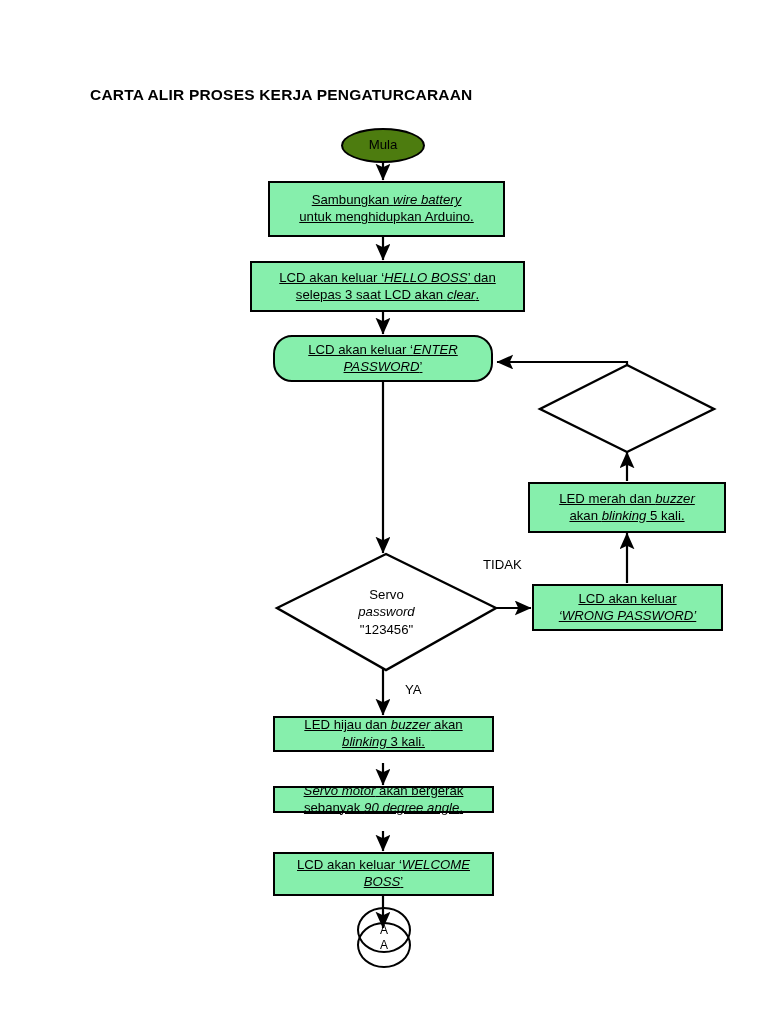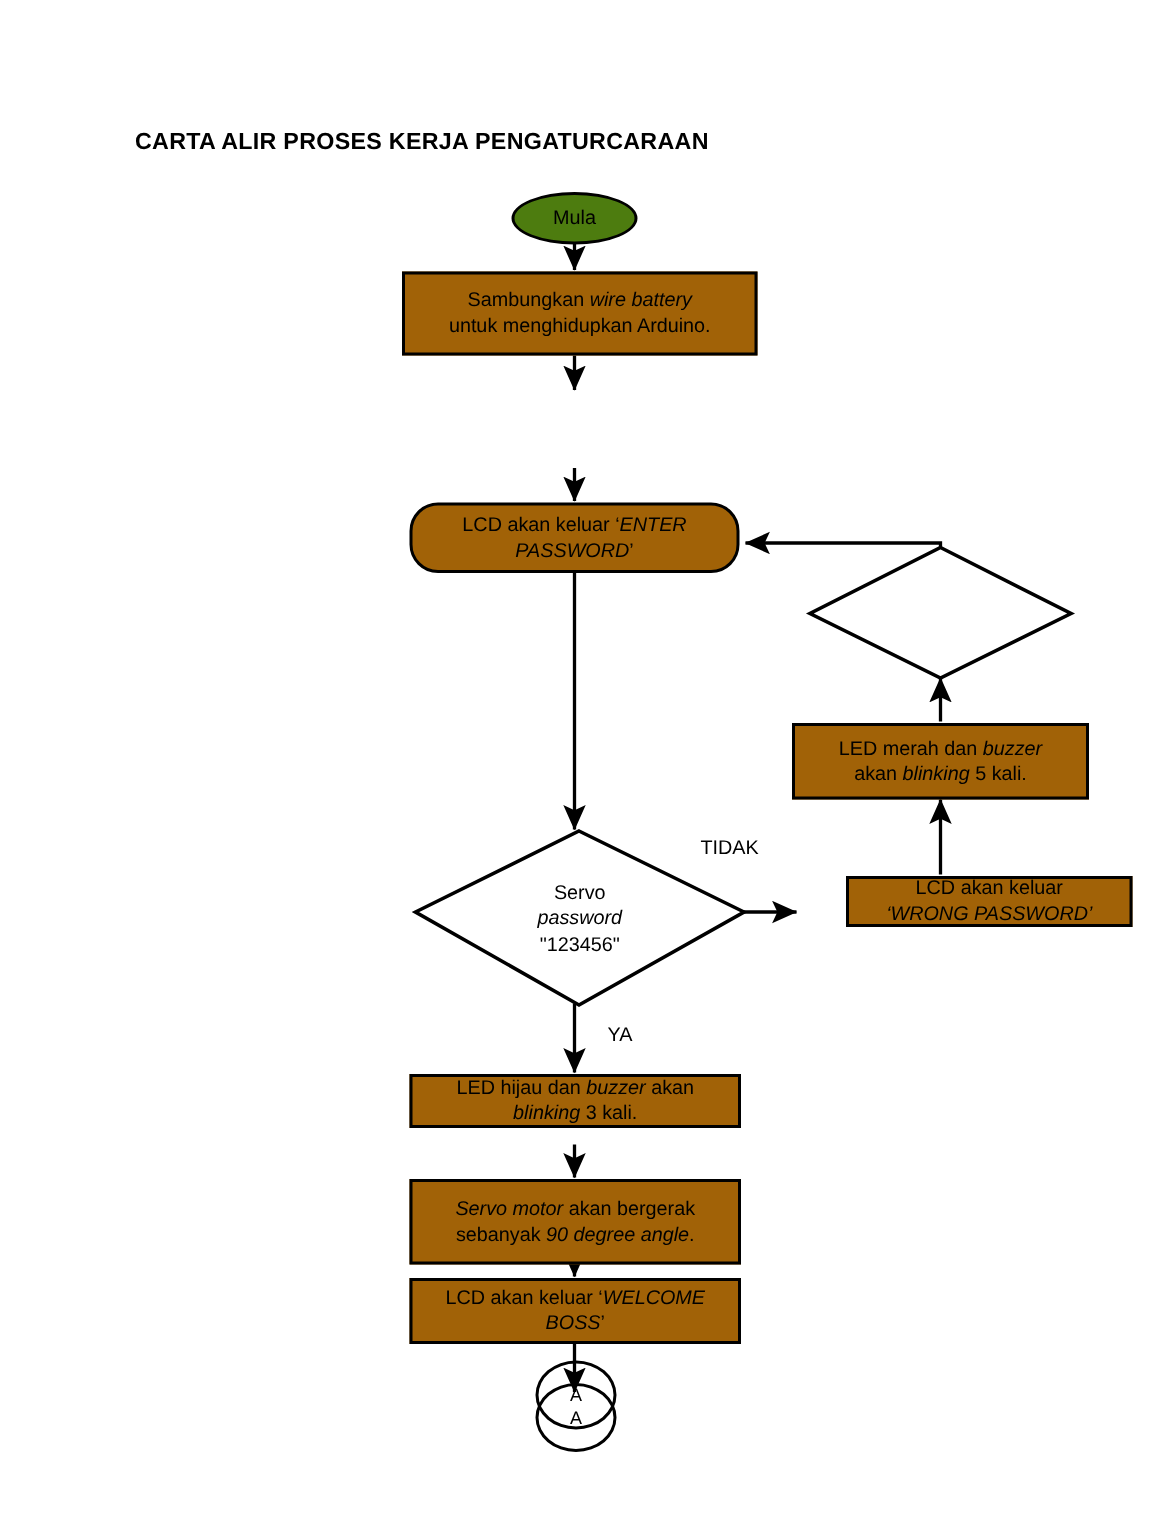--- a/index.html
+++ b/index.html
@@ -43,22 +43,23 @@
     box-sizing: border-box;
     display: flex;
     align-items: center;
     justify-content: center;
     text-align: center;
     line-height: 1.28;
     font-size: 13.2px;
   }
   .proc {
     border: 2px solid #000;
-    background: #a16207;
+    background: #86efac;
     padding: 2px 22px;
+    text-decoration: underline;
   }
   .term {
     border: 2px solid #000;
     border-radius: 50%;
     background: #4d7c0f;
     font-size: 13.2px;
   }
   .diamond-wrap {
     position: absolute;
   }
@@ -145,64 +146,70 @@
     <span>Mula</span>
   </div>
 
   <div class="node proc" style="left:268px; top:181px; width:237px; height:56px;">
     <div>
       <span>Sambungkan </span><i class="it">wire battery</i><br>
       <span>untuk menghidupkan Arduino.</span>
     </div>
   </div>
 
+  <div class="node proc" style="left:250px; top:261px; width:275px; height:51px;">
+    <div>
+      <span>LCD akan keluar ‘</span><i class="it">HELLO BOSS</i><span>’ dan</span><br>
+      <span>selepas 3 saat LCD akan </span><i class="it">clear</i><span>.</span>
+    </div>
+  </div>
 
   <div class="node proc" style="left:273px; top:335px; width:220px; height:47px;border-radius:19px;">
     <div>
       <span>LCD akan keluar ‘</span><i class="it">ENTER</i><br>
       <i class="it">PASSWORD</i><span>’</span>
     </div>
   </div>
 
 
   <div class="node proc" style="left:528px; top:482px; width:198px; height:51px;">
     <div>
       <span>LED merah dan </span><i class="it">buzzer</i><br>
       <span>akan </span><i class="it">blinking</i><span> 5 kali.</span>
     </div>
   </div>
 
-  <div class="node proc" style="left:532px; top:584px; width:191px; height:34px;margin-left:32px;">
+  <div class="node proc" style="left:532px; top:584px; width:191px; height:47px;">
     <div>
       <span>LCD akan keluar</span><br>
       <i class="it">‘WRONG PASSWORD’</i>
     </div>
   </div>
 
   <div class="diamond-wrap" style="left:277px; top:554px; width:219px; height:116px;">
     <div class="dtext">
       <div>
         <span>Servo</span><br>
         <i class="it">password</i><br>
         <span>"123456"</span>
       </div>
     </div>
   </div>
 
-  <div class="label" style="left:467px; top:557px;">TIDAK</div>
+  <div class="label" style="left:483px; top:557px;">TIDAK</div>
   <div class="label" style="left:405px; top:682px;">YA</div>
 
   <div class="node proc" style="left:273px; top:716px; width:221px; height:36px;">
     <div>
       <span>LED hijau dan </span><i class="it">buzzer</i><span> akan</span><br>
       <i class="it">blinking</i><span> 3 kali.</span>
     </div>
   </div>
 
-  <div class="node proc" style="left:273px; top:786px; width:221px; height:57px;">
+  <div class="node proc" style="left:273px; top:786px; width:221px; height:27px;">
     <div>
       <i class="it">Servo motor</i><span> akan bergerak</span><br>
       <span>sebanyak </span><i class="it">90 degree angle</i><span>.</span>
     </div>
   </div>
 
   <div class="node proc" style="left:273px; top:852px; width:221px; height:44px;">
     <div>
       <span>LCD akan keluar ‘</span><i class="it">WELCOME</i><br>
       <i class="it">BOSS</i><span>’</span>

